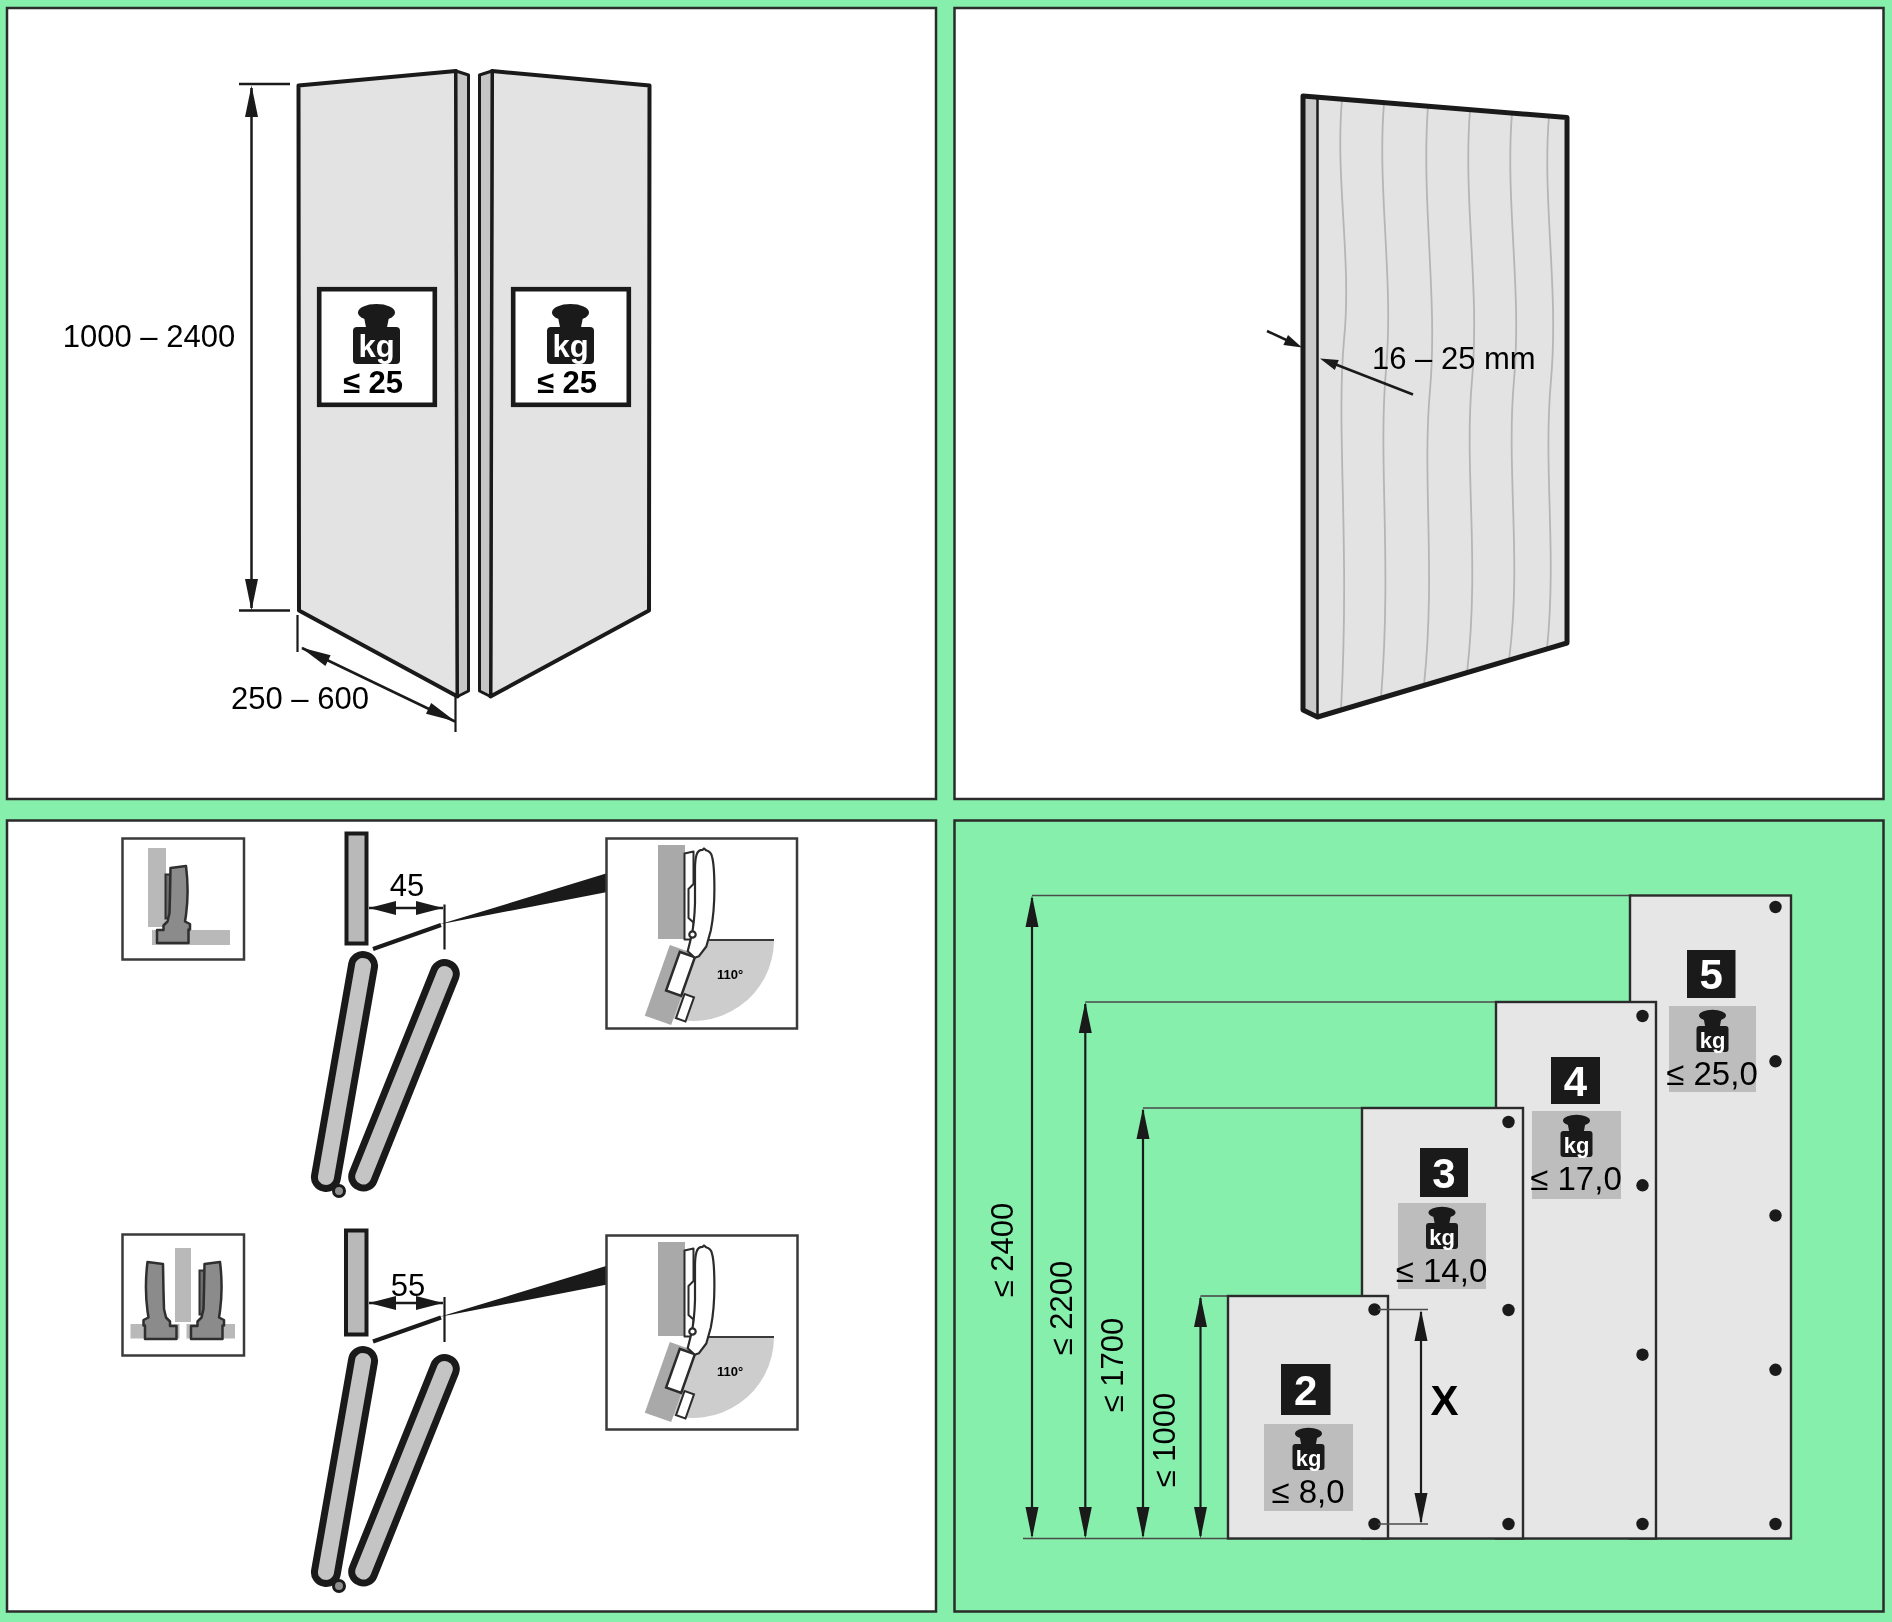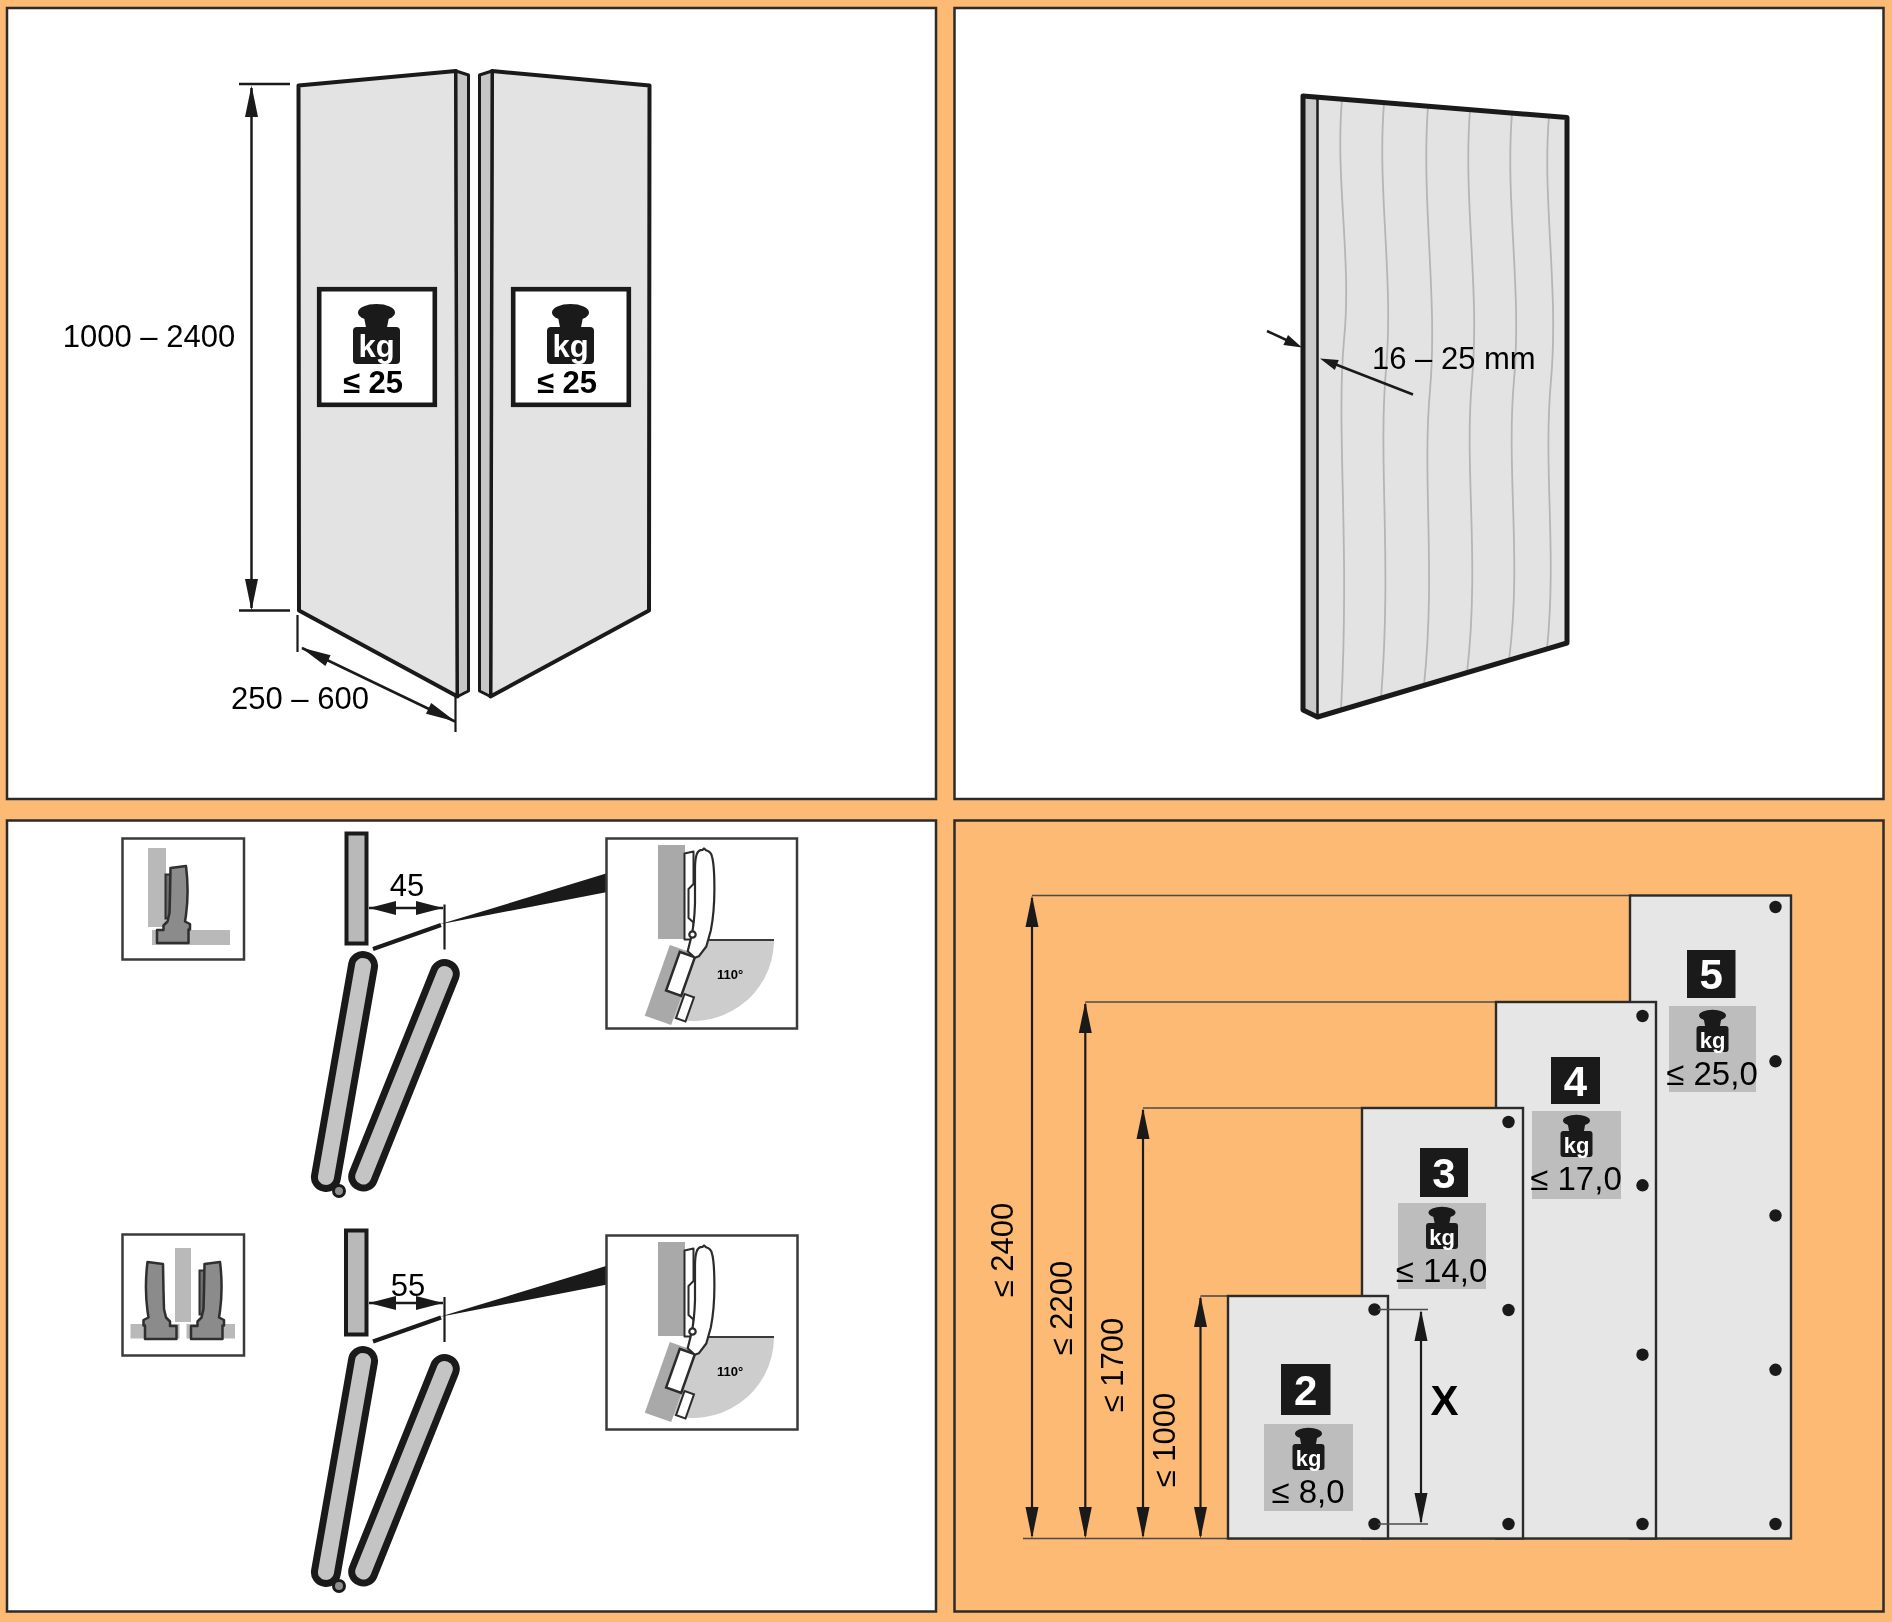--- a/index.html
+++ b/index.html
@@ -1,16 +1,16 @@
 <!DOCTYPE html>
 <html><head>
 <meta charset="utf-8">
 <style>
   html,body{margin:0;padding:0;background:#ffffff;}
-  #page{position:relative;width:1892px;height:1622px;background:#fdba74;overflow:hidden;
+  #page{position:relative;width:1892px;height:1622px;background:#86efac;overflow:hidden;
         font-family:"Liberation Sans", sans-serif;}
   svg{position:absolute;left:0;top:0;}
   text{font-family:"Liberation Sans", sans-serif;}
 </style>
 </head>
 <body>
 <div id="page">
 <svg width="1892" height="1622" viewBox="0 0 1892 1622">
 
 <rect x="7" y="8" width="929" height="791" fill="#ffffff" stroke="#2b2b2b" stroke-width="2.5"></rect>

